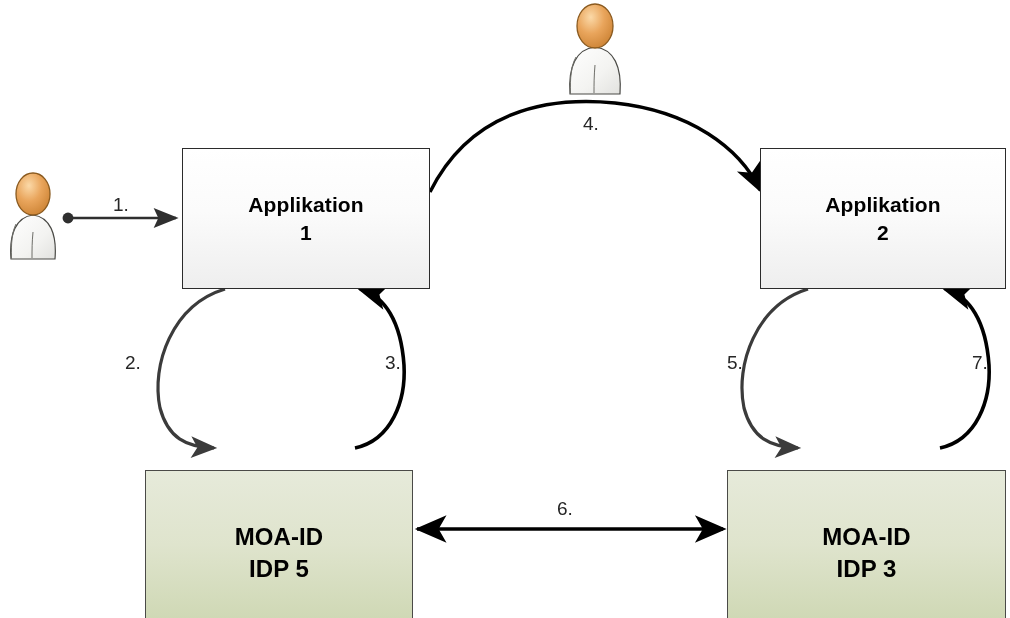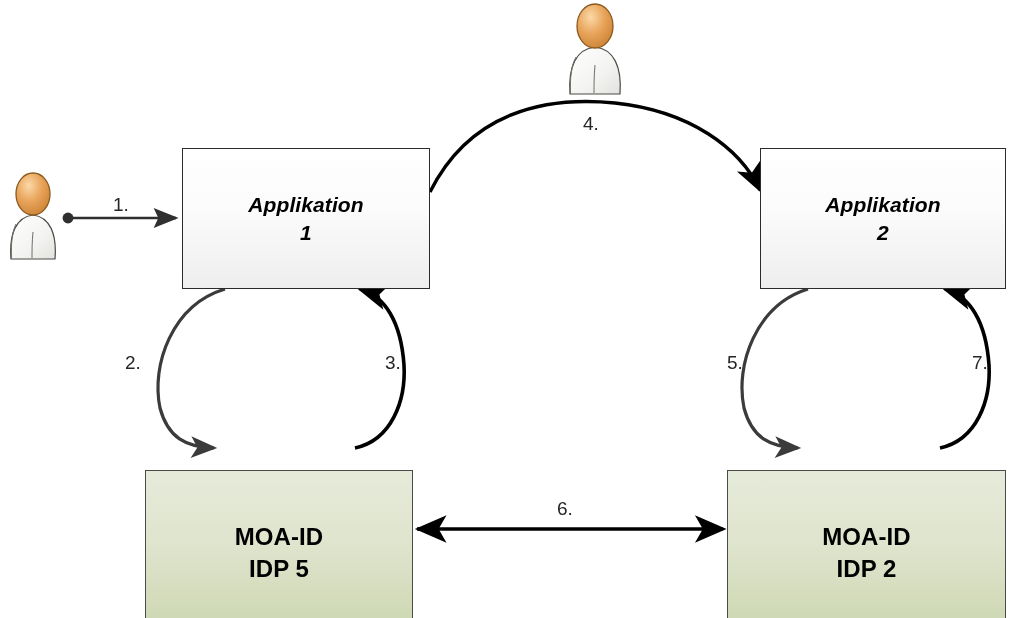--- a/index.html
+++ b/index.html
@@ -3,21 +3,21 @@
 <meta charset="utf-8">
 <style>
   html,body{margin:0;padding:0;background:#ffffff;}
   body{width:1010px;height:618px;position:relative;overflow:hidden;
        font-family:"Liberation Sans",sans-serif;}
   #canvas{position:absolute;left:0;top:0;width:1010px;height:618px;}
   svg.layer{position:absolute;left:0;top:0;width:1010px;height:618px;overflow:visible;}
   .node{position:absolute;box-sizing:border-box;display:flex;flex-direction:column;
         align-items:center;justify-content:center;}
   .node-app{border:1.4px solid #2b2b2b;
-       background:linear-gradient(180deg,#ffffff 0%,#fbfbfb 45%,#eeeeee 100%);font-style:italic;}
+       background:linear-gradient(180deg,#ffffff 0%,#fbfbfb 45%,#eeeeee 100%);}
   .node-idp{border:1.4px solid #4a4a47;
        background:linear-gradient(180deg,#e6eada 0%,#dfe4cd 45%,#ccd6b0 100%);margin-top:24px;}
   .node-label{font-weight:bold;color:#000000;text-align:center;line-height:1.30;
         letter-spacing:.1px;-webkit-font-smoothing:antialiased;}
   .app-label{font-size:21px;}
   .idp-label{font-size:24px;}
   .seq{position:absolute;font-size:19px;color:#262626;
        font-family:"Liberation Sans",sans-serif;white-space:nowrap;}
   .actor{position:absolute;}
 </style>
@@ -84,21 +84,21 @@
     <div class="node-label app-label">2</div>
   </div>
 
   <div class="node node-idp" style="left:145px;top:446px;width:268px;height:165px;">
     <div class="node-label idp-label">MOA-ID</div>
     <div class="node-label idp-label">IDP 5</div>
   </div>
 
   <div class="node node-idp" style="left:727px;top:446px;width:279px;height:165px;">
     <div class="node-label idp-label">MOA-ID</div>
-    <div class="node-label idp-label">IDP 2</div>
+    <div class="node-label idp-label">IDP 3</div>
   </div>
 
   <svg class="actor" style="left:2px;top:170px;" width="62" height="92" viewBox="0 0 62 92">
     <defs>
       <radialGradient id="headg1" cx="38%" cy="30%" r="72%">
         <stop offset="0%" stop-color="#fbd9a8"></stop>
         <stop offset="52%" stop-color="#e9a55c"></stop>
         <stop offset="100%" stop-color="#cf8638"></stop>
       </radialGradient>
       <linearGradient id="bodyg1" x1="0" y1="0" x2="1" y2="1">

